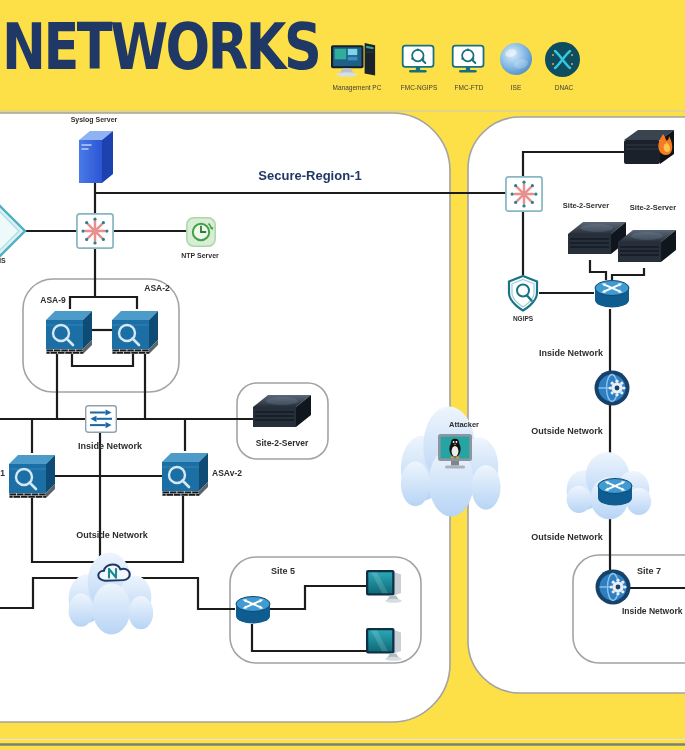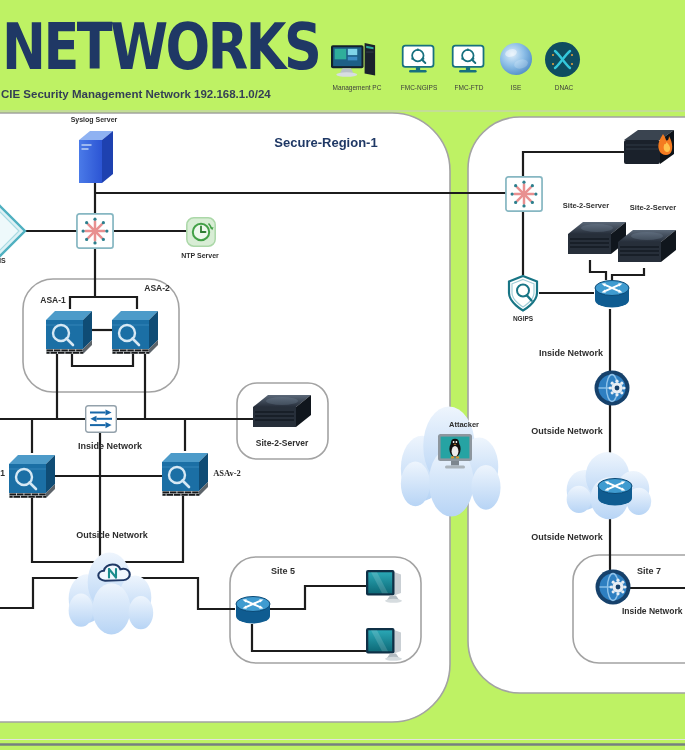--- a/index.html
+++ b/index.html
@@ -1,16 +1,16 @@
 <!DOCTYPE html>
 <html><head>
 <meta charset="utf-8">
 <style>
   html,body{margin:0;padding:0;background:#fff;}
-  #stage{position:relative;width:685px;height:750px;overflow:hidden;background:#bef264;
+  #stage{position:relative;width:685px;height:750px;overflow:hidden;background:#fde047;
          font-family:"Liberation Sans",sans-serif;}
   #topo{position:absolute;left:0;top:0;}
   .lbl{position:absolute;font:700 8px/1.15 "Liberation Sans",sans-serif;color:#2e2e2e;
        white-space:nowrap;transform:translateX(-50%);}
   .nc{transform:none;}
   .navy{color:#1f3865;}
   .logo{font-family:"DejaVu Sans",sans-serif;font-weight:800;font-size:64px;line-height:1;
         letter-spacing:-3px;transform:scale(0.82,1);transform-origin:left top;}
   .sub{font-size:11.5px;font-weight:700;color:#343f55;}
   .leg{font-size:6.5px;font-weight:400;color:#3c3c3c;}
@@ -357,37 +357,36 @@
   <use href="#gg" transform="translate(595,569)"></use>
 
   <use href="#lmgmt" transform="translate(331,42) scale(1.05)"></use>
   <use href="#lfmc" transform="translate(402,45) scale(0.88)"></use>
   <use href="#lfmc" transform="translate(452,45) scale(0.88)"></use>
   <use href="#lise" transform="translate(500,43)"></use>
   <use href="#ldnac" transform="translate(545,42)"></use>
 </svg>
 
 <div class="lbl nc logo navy" style="left:2px;top:15px;">NETWORKS</div>
-<div class="lbl nc sub" style="left:1px;top:88px;">CIE Security Management Network 192.168.1.0/24</div>
 
 <div class="lbl leg" style="left:357px;top:84px;">Management PC</div>
 <div class="lbl leg" style="left:419px;top:84px;">FMC-NGIPS</div>
 <div class="lbl leg" style="left:469px;top:84px;">FMC-FTD</div>
 <div class="lbl leg" style="left:516px;top:84px;">ISE</div>
 <div class="lbl leg" style="left:564px;top:84px;">DNAC</div>
 
-<div class="lbl f13 navy" style="left:310px;top:136px;margin-left:16px;">Secure-Region-1</div>
+<div class="lbl f13 navy" style="left:310px;top:169px;">Secure-Region-1</div>
 <div class="lbl f7" style="left:94px;top:116px;">Syslog Server</div>
 <div class="lbl nc f7" style="left:-9px;top:257px;">DNS</div>
 <div class="lbl f7" style="left:200px;top:252px;">NTP Server</div>
-<div class="lbl f85" style="left:53px;top:296px;">ASA-1</div>
+<div class="lbl f85" style="left:53px;top:296px;">ASA-9</div>
 <div class="lbl f85" style="left:157px;top:284px;">ASA-2</div>
 <div class="lbl f9" style="left:110px;top:441px;">Inside Network</div>
 <div class="lbl nc f85" style="left:-25px;top:469px;">ASAv-1</div>
-<div class="lbl f85" style="left:227px;top:469px;font-family:Liberation Serif, serif;">ASAv-2</div>
+<div class="lbl f85" style="left:227px;top:469px;">ASAv-2</div>
 <div class="lbl f85" style="left:282px;top:439px;">Site-2-Server</div>
 <div class="lbl f9" style="left:112px;top:530px;">Outside Network</div>
 <div class="lbl f9" style="left:283px;top:566px;">Site 5</div>
 
 <div class="lbl f75" style="left:464px;top:421px;">Attacker</div>
 
 <div class="lbl f75" style="left:586px;top:202px;">Site-2-Server</div>
 <div class="lbl f75" style="left:653px;top:204px;">Site-2-Server</div>
 <div class="lbl f65" style="left:523px;top:315px;">NGIPS</div>
 <div class="lbl f9" style="left:571px;top:348px;">Inside Network</div>

